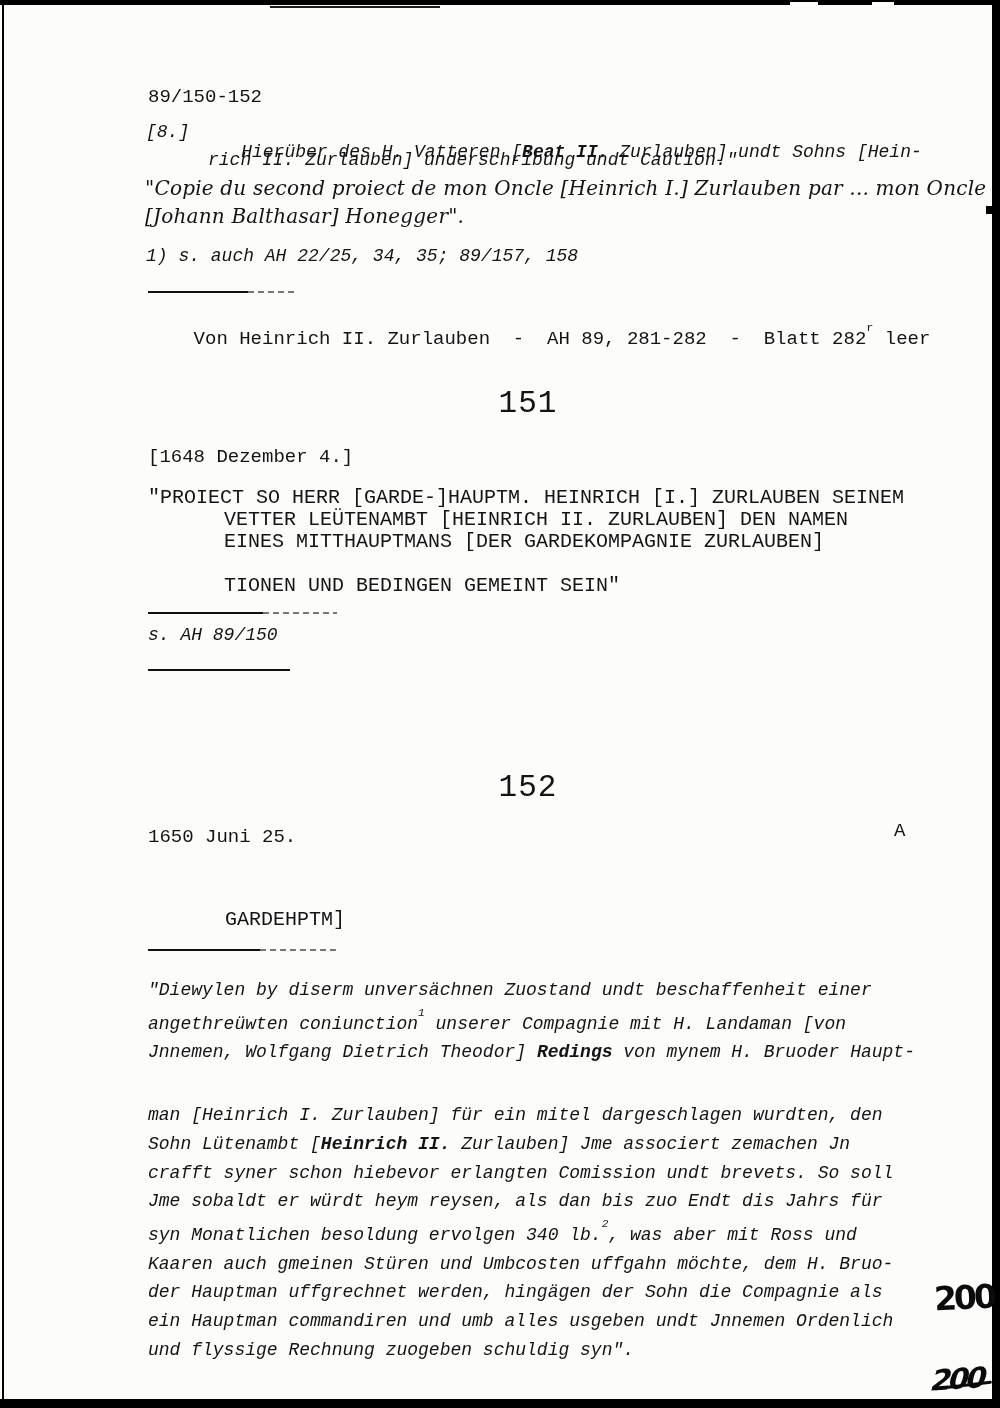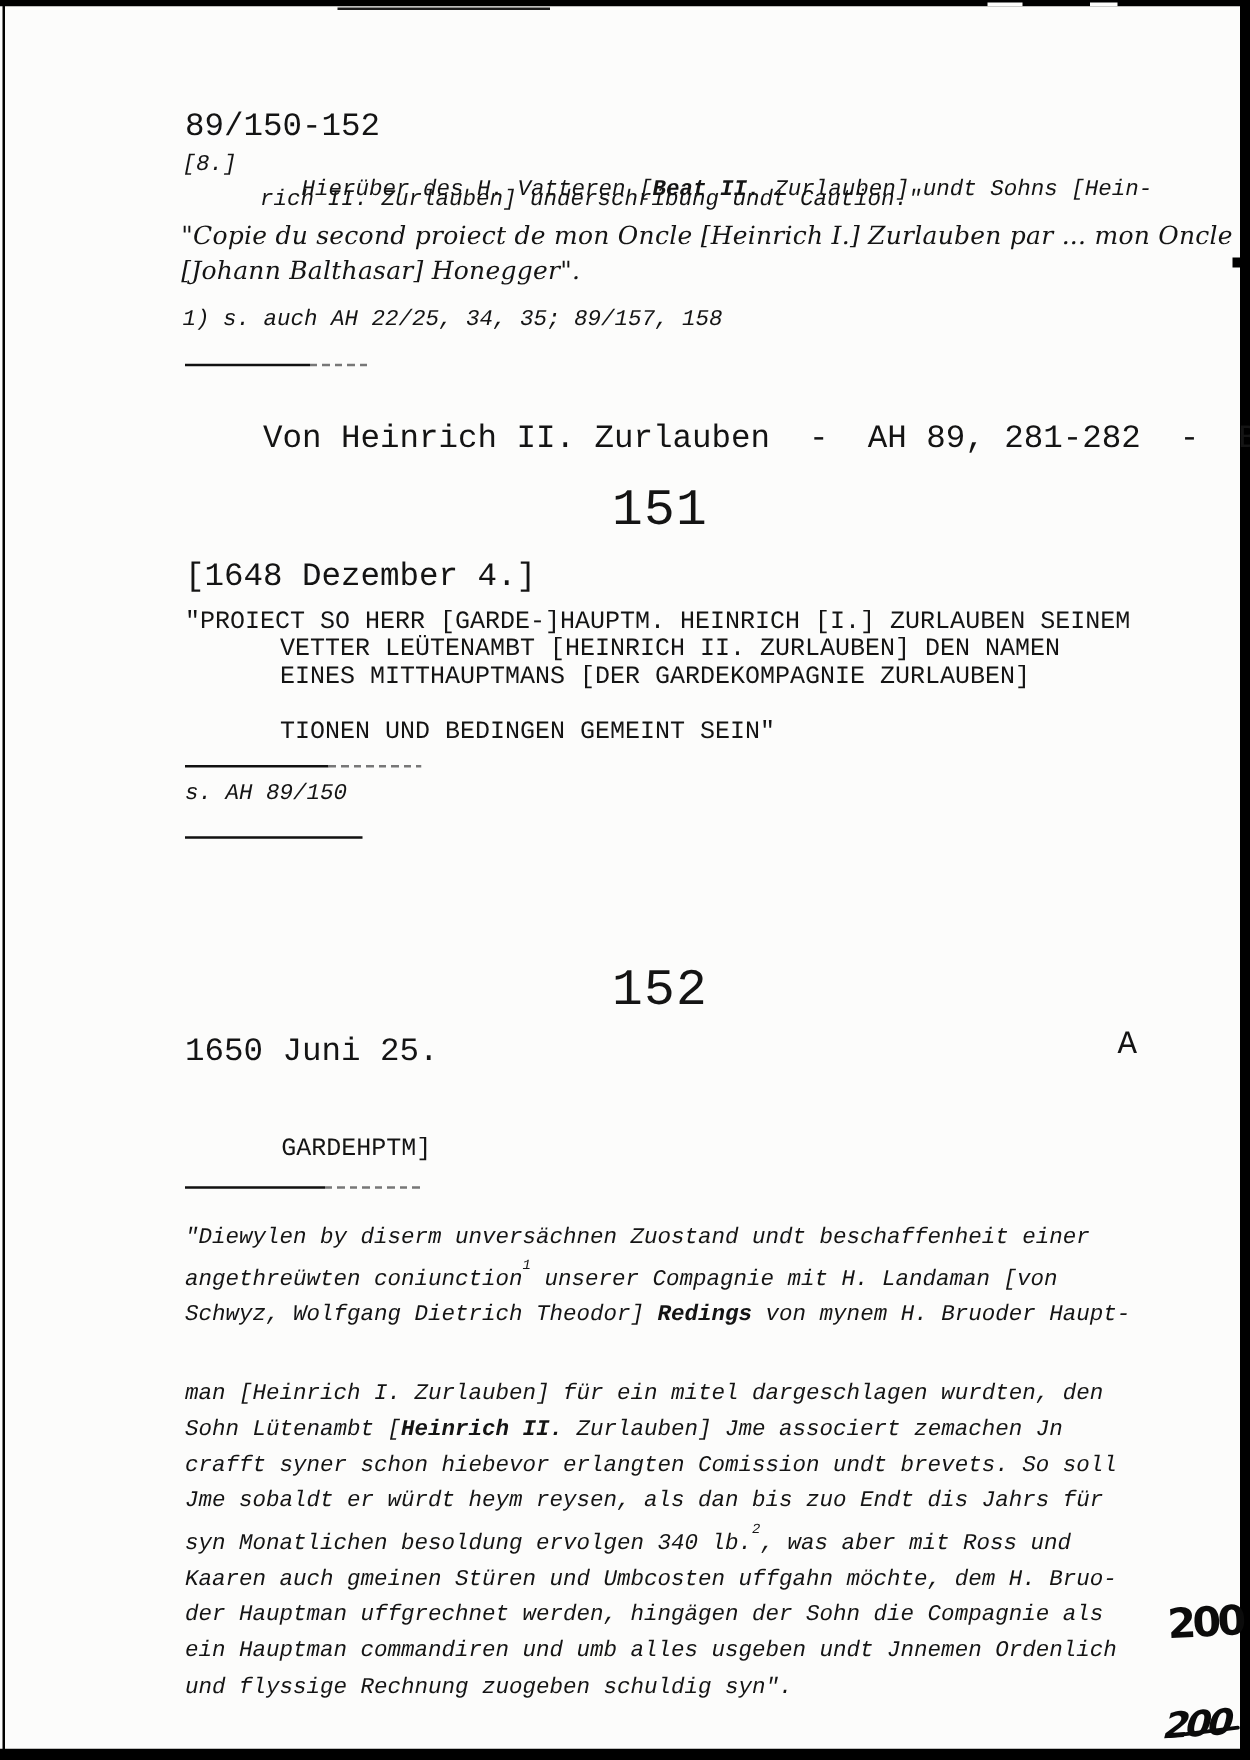--- a/index.html
+++ b/index.html
@@ -12,26 +12,26 @@
   .b-top{position:absolute;left:0;top:0;width:1000px;height:5px;background:#000;}
   .b-top-notch1{position:absolute;left:790px;top:2px;width:28px;height:3px;background:#fcfcfb;}
   .b-top-notch2{position:absolute;left:872px;top:2px;width:22px;height:3px;background:#fcfcfb;}
   .b-top-seg{position:absolute;left:270px;top:6px;width:170px;height:2px;background:#1a1a1a;}
   .b-left{position:absolute;left:2px;top:0;width:2px;height:1408px;background:#000;}
   .b-right{position:absolute;left:992px;top:0;width:8px;height:1408px;background:#000;}
   .b-bottom{position:absolute;left:0;top:1399px;width:1000px;height:9px;background:#000;}
   .b-tick{position:absolute;left:986px;top:206px;width:6px;height:8px;background:#000;}
 
   .line{position:absolute;white-space:pre;}
-  .mono{font-size:26px;letter-spacing:0;}
+  .mono{font-size:19px;letter-spacing:0;}
   .caps{font-size:20px;}
   .ital{font-style:italic;font-size:18px;}
   .bold{font-weight:bold;}
   .script{font-family:"DejaVu Serif",serif;font-style:italic;font-size:20px;letter-spacing:0.2px;}
-  .num-heading{font-size:41px;letter-spacing:1px;width:110px;text-align:center;}
+  .num-heading{font-size:31px;letter-spacing:1px;width:110px;text-align:center;}
   sup{font-size:0.62em;position:relative;top:-0.55em;letter-spacing:0;}
 
   .rule{position:absolute;height:2px;background:#111;}
   .rule-tail{position:absolute;height:2px;background:#999;
              background:repeating-linear-gradient(90deg,#777 0 6px,#fcfcfb 6px 10px);}
 
   .hand{position:absolute;font-family:"DejaVu Sans",sans-serif;font-weight:bold;color:#0b0b0b;}
   .hand-a{font-size:33px;letter-spacing:-3px;transform:rotate(-3deg);}
   .hand-b{font-size:29px;letter-spacing:-3px;transform:skewX(-18deg) rotate(-4deg);}
   .hand-b-stroke{position:absolute;left:934px;top:1384px;width:58px;height:3px;background:#0b0b0b;
@@ -92,21 +92,21 @@
   <div class="line mono" style="left:894px;top:820px;">A</div>
 
   <div class="line mono caps" style="left:225px;top:908px;">GARDEHPTM]</div>
 
   <div class="rule" style="left:148px;top:949px;width:112px;"></div>
   <div class="rule-tail" style="left:260px;top:949px;width:76px;"></div>
 
   <div style="position:absolute;left:148px;top:976px;line-height:28.7px;">
     <div class="ital" style="white-space:pre;">"Diewylen by diserm unversächnen Zuostand undt beschaffenheit einer</div>
     <div class="ital" style="white-space:pre;"><span>angethreüwten coniunction</span><sup>1</sup><span> unserer Compagnie mit H. Landaman [von</span></div>
-    <div class="ital" style="white-space:pre;"><span>Schwyz, Wolfgang Dietrich Theodor] </span><span class="bold">Redings</span><span> von mynem H. Bruoder Haupt-</span></div>
+    <div class="ital" style="white-space:pre;"><span>Jnnemen, Wolfgang Dietrich Theodor] </span><span class="bold">Redings</span><span> von mynem H. Bruoder Haupt-</span></div>
     <div class="ital" style="white-space:pre;margin-top:34px;">man [Heinrich I. Zurlauben] für ein mitel dargeschlagen wurdten, den</div>
     <div class="ital" style="white-space:pre;"><span>Sohn Lütenambt [</span><span class="bold">Heinrich II.</span><span> Zurlauben] Jme associert zemachen Jn</span></div>
     <div class="ital" style="white-space:pre;">crafft syner schon hiebevor erlangten Comission undt brevets. So soll</div>
     <div class="ital" style="white-space:pre;">Jme sobaldt er würdt heym reysen, als dan bis zuo Endt dis Jahrs für</div>
     <div class="ital" style="white-space:pre;"><span>syn Monatlichen besoldung ervolgen 340 lb.</span><sup>2</sup><span>, was aber mit Ross und</span></div>
     <div class="ital" style="white-space:pre;">Kaaren auch gmeinen Stüren und Umbcosten uffgahn möchte, dem H. Bruo-</div>
     <div class="ital" style="white-space:pre;">der Hauptman uffgrechnet werden, hingägen der Sohn die Compagnie als</div>
     <div class="ital" style="white-space:pre;">ein Hauptman commandiren und umb alles usgeben undt Jnnemen Ordenlich</div>
     <div class="ital" style="white-space:pre;">und flyssige Rechnung zuogeben schuldig syn".</div>
   </div>

